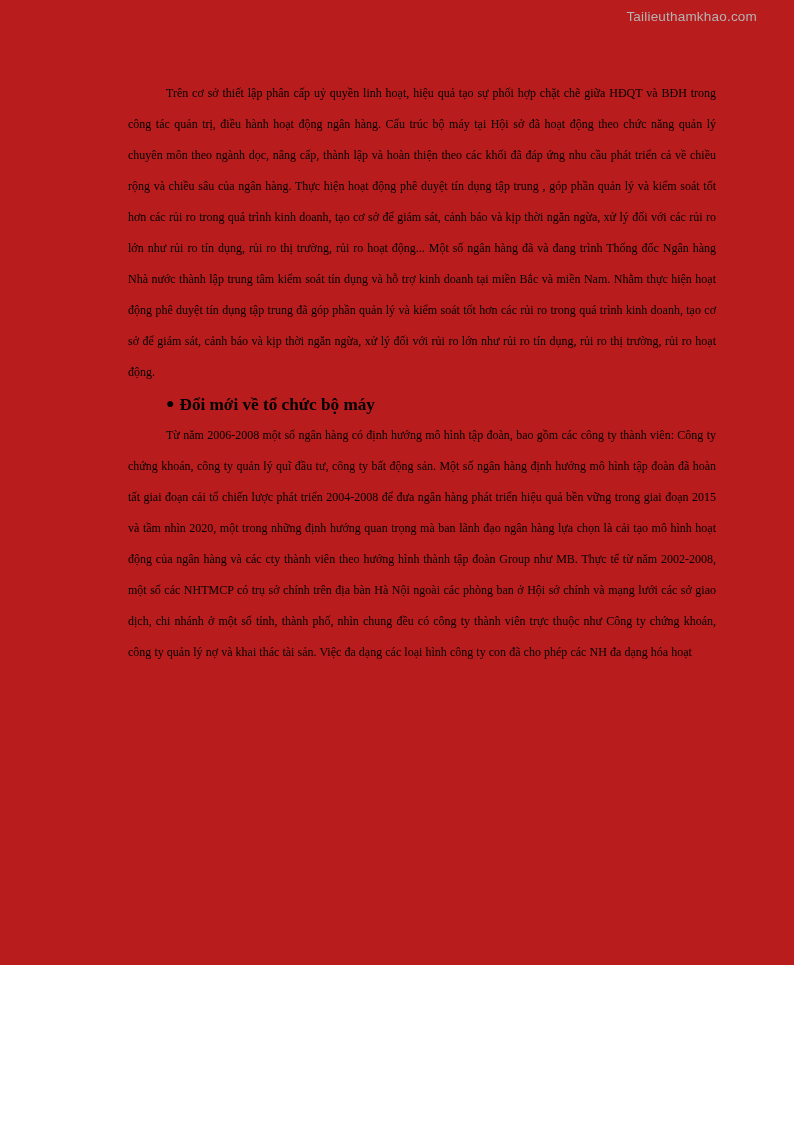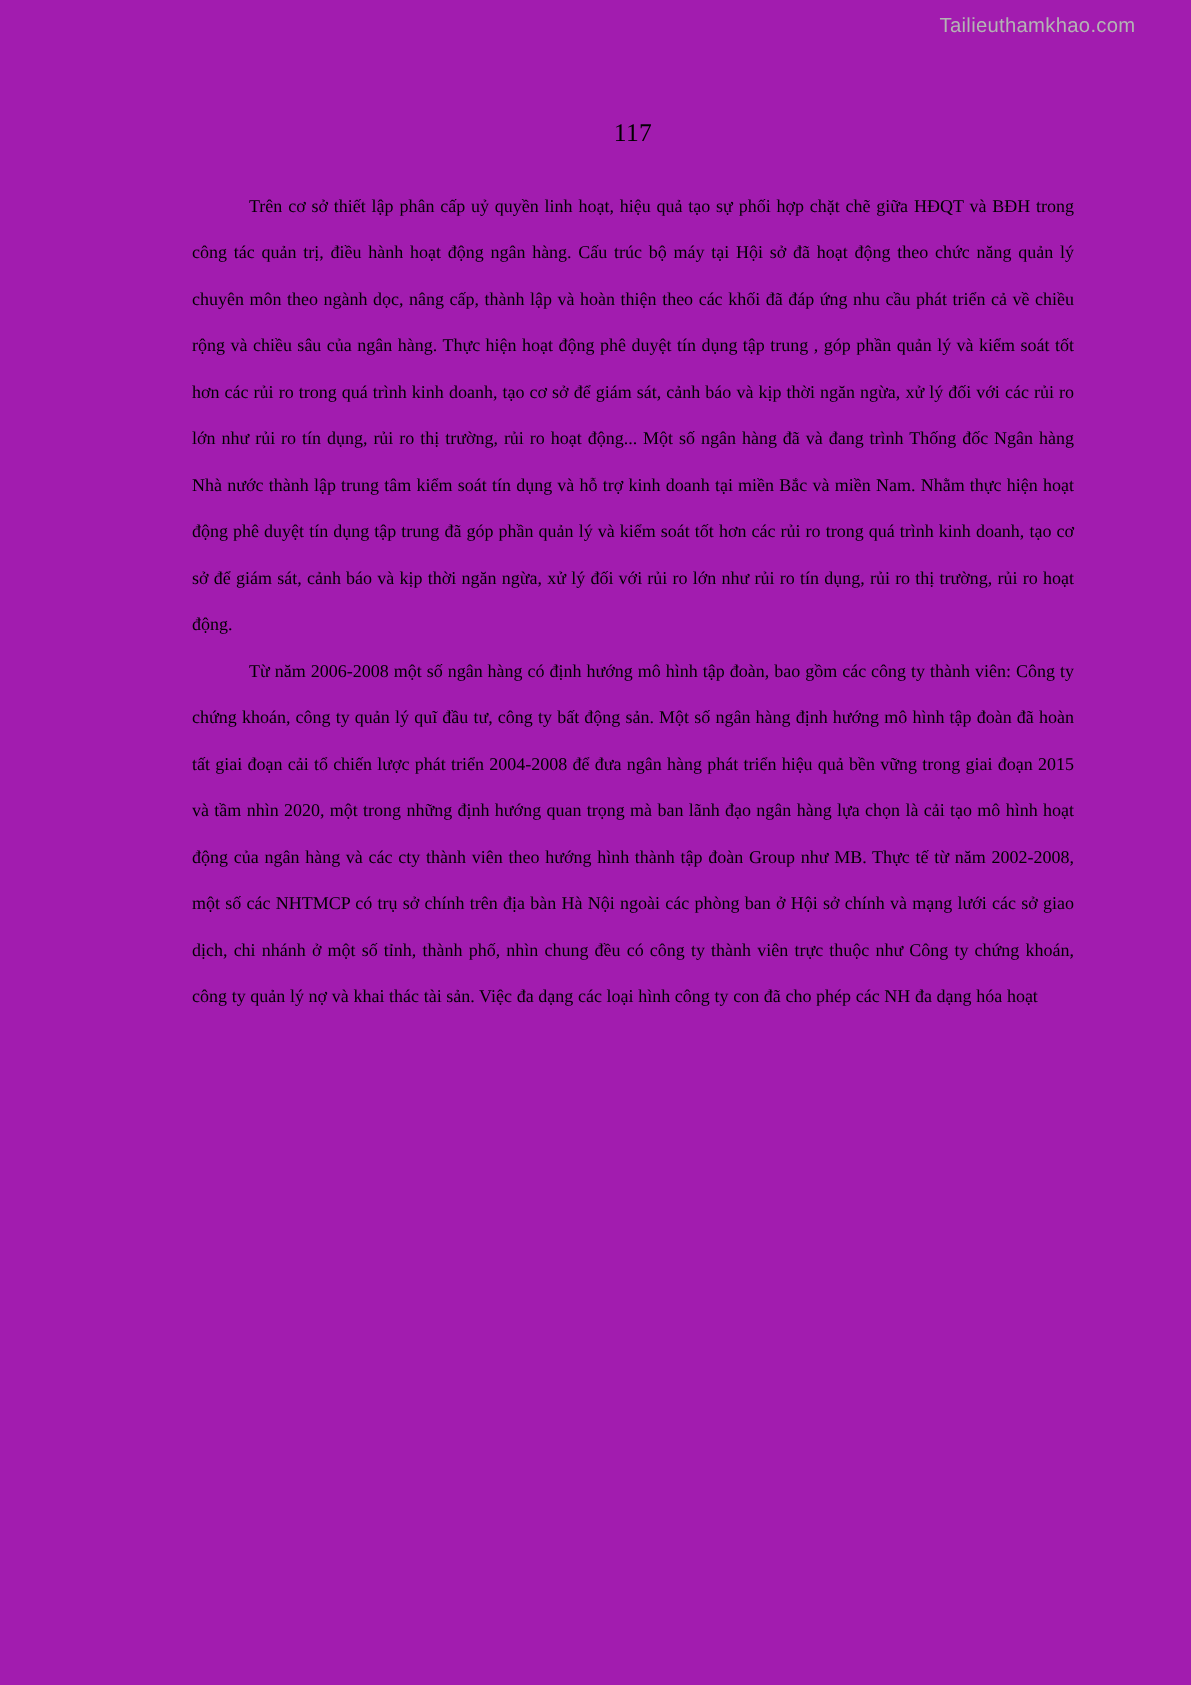--- a/index.html
+++ b/index.html
@@ -7,22 +7,22 @@
     padding: 0;
     background: #ffffff;
   }
   body {
     font-family: "Liberation Serif", "DejaVu Serif", serif;
     color: #000000;
   }
   .page {
     position: relative;
     width: 794px;
-    height: 1123px;
-    background: #a21caf;
+    height: 965px;
+    background: #b91c1c;
     overflow: hidden;
     box-sizing: border-box;
   }
   .watermark {
     position: absolute;
     top: 9px;
     right: 37px;
     font-family: "Liberation Sans", "DejaVu Sans", sans-serif;
     font-size: 13.5px;
     letter-spacing: 0.2px;
@@ -69,21 +69,23 @@
 </style>
 </head>
 <body>
 
 <div class="page">
 
   <div class="watermark">Tailieuthamkhao.com</div>
 
   <div class="content">
 
-    <div class="page-number">117</div>
 
     <p class="para">Trên cơ sở thiết lập phân cấp uỷ quyền linh hoạt, hiệu quả tạo sự phối hợp chặt chẽ giữa HĐQT và BĐH trong công tác quản trị, điều hành hoạt động ngân hàng. Cấu trúc bộ máy tại Hội sở đã hoạt động theo chức năng quản lý chuyên môn theo ngành dọc, nâng cấp, thành lập và hoàn thiện theo các khối đã đáp ứng nhu cầu phát triển cả về chiều rộng và chiều sâu của ngân hàng. Thực hiện hoạt động phê duyệt tín dụng tập trung , góp phần quản lý và kiểm soát tốt hơn các rủi ro trong quá trình kinh doanh, tạo cơ sở để giám sát, cảnh báo và kịp thời ngăn ngừa, xử lý đối với các rủi ro lớn như rủi ro tín dụng, rủi ro thị trường, rủi ro hoạt động... Một số ngân hàng đã và đang trình Thống đốc Ngân hàng Nhà nước thành lập trung tâm kiểm soát tín dụng và hỗ trợ kinh doanh tại miền Bắc và miền Nam. Nhằm thực hiện hoạt động phê duyệt tín dụng tập trung đã góp phần quản lý và kiểm soát tốt hơn các rủi ro trong quá trình kinh doanh, tạo cơ sở để giám sát, cảnh báo và kịp thời ngăn ngừa, xử lý đối với rủi ro lớn như rủi ro tín dụng, rủi ro thị trường, rủi ro hoạt động.</p>
 
+    <p class="heading">
+      <span class="bullet-glyph">●</span><span>Đổi mới về tổ chức bộ máy</span>
+    </p>
 
     <p class="para">Từ năm 2006-2008 một số ngân hàng có định hướng mô hình tập đoàn, bao gồm các công ty thành viên: Công ty chứng khoán, công ty quản lý quĩ đầu tư, công ty bất động sản. Một số ngân hàng định hướng mô hình tập đoàn đã hoàn tất giai đoạn cải tổ chiến lược phát triển 2004-2008 để đưa ngân hàng phát triển hiệu quả bền vững trong giai đoạn 2015 và tầm nhìn 2020, một trong những định hướng quan trọng mà ban lãnh đạo ngân hàng lựa chọn là cải tạo mô hình hoạt động của ngân hàng và các cty thành viên theo hướng hình thành tập đoàn Group như MB. Thực tế từ năm 2002-2008, một số các NHTMCP có trụ sở chính trên địa bàn Hà Nội ngoài các phòng ban ở Hội sở chính và mạng lưới các sở giao dịch, chi nhánh ở một số tỉnh, thành phố, nhìn chung đều có công ty thành viên trực thuộc như Công ty chứng khoán, công ty quản lý nợ và khai thác tài sản. Việc đa dạng các loại hình công ty con đã cho phép các NH đa dạng hóa hoạt</p>
 
   </div>
 </div>
 
 </body></html>

